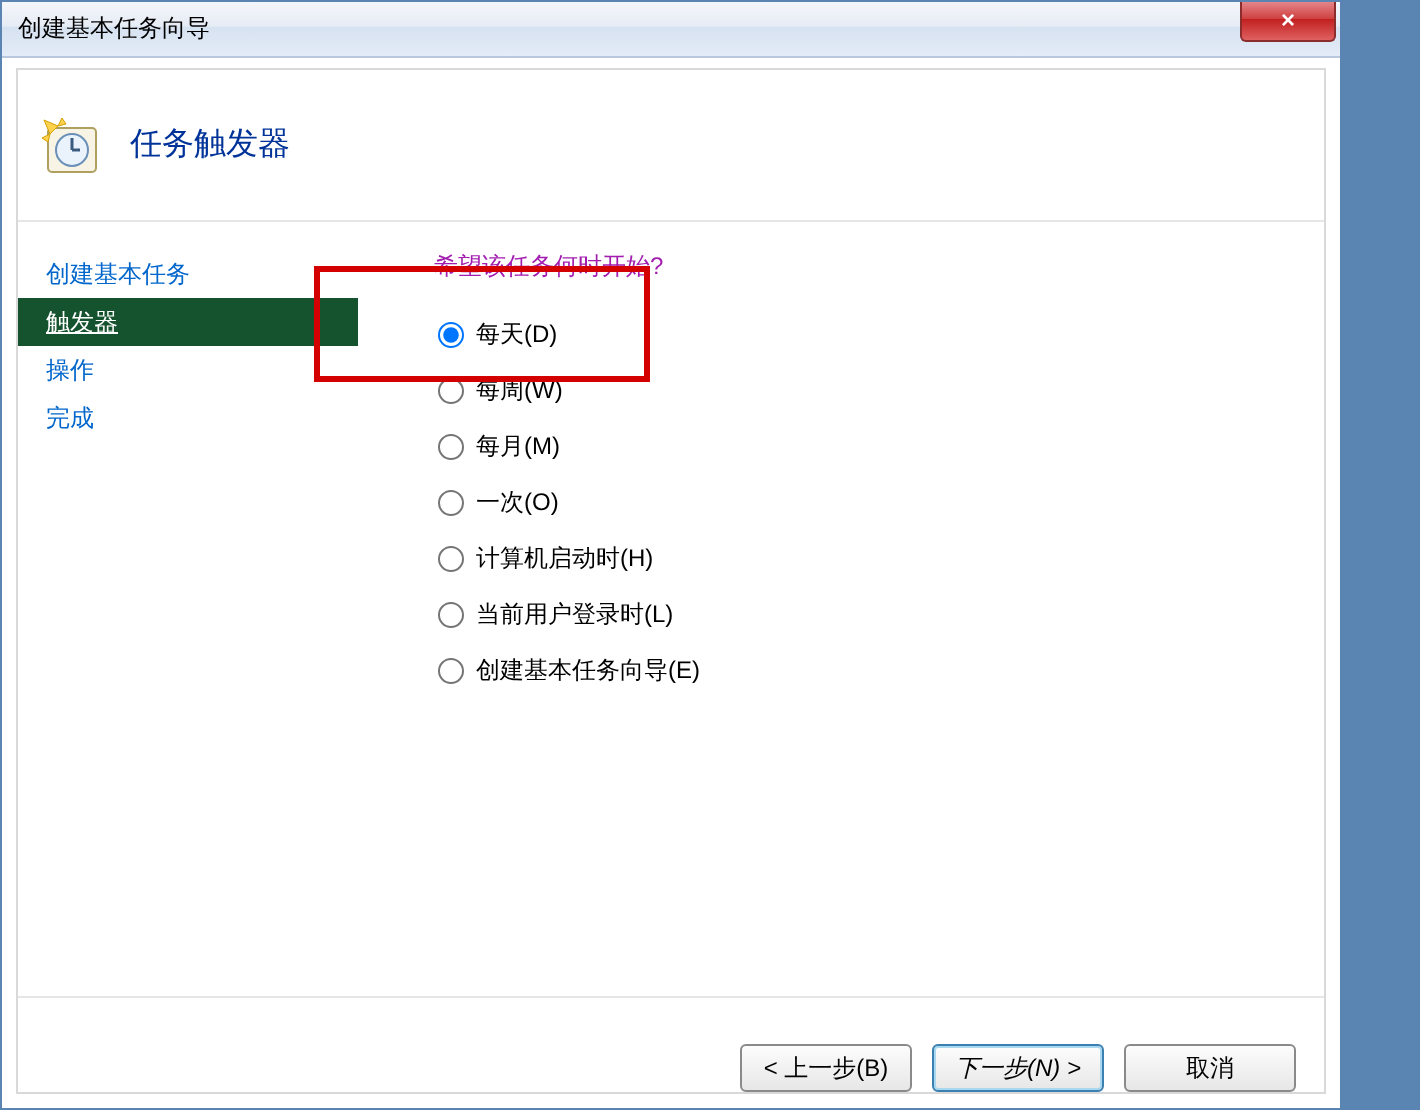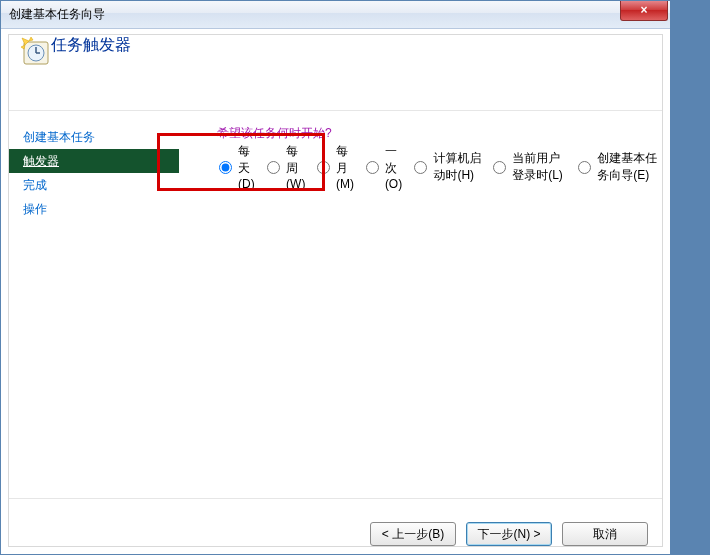--- a/index.html
+++ b/index.html
@@ -56,22 +56,23 @@
     margin-top: 5px;
     border: 1px solid #d9d9d9;
     display: flex;
     flex-direction: column;
     position: relative;
   }
   .header-area {
     height: 76px;
     border-bottom: 1px solid #e6e6e6;
     display: flex;
-    align-items: flex-start;
+    align-items: center;
     padding-left: 10px;
+    gap: 14px;
   }
   .header-icon {
     width: 32px;
     height: 32px;
     position: relative;
   }
   .header-icon svg { width: 32px; height: 32px; }
   .header-title {
     font-size: 16px;
     color: #003399;
@@ -103,21 +104,21 @@
     padding-top: 14px;
     padding-left: 38px;
     position: relative;
   }
   .prompt {
     color: #a21caf;
     margin-bottom: 16px;
   }
   .radio-list {
     display: flex;
-    flex-direction: row;
+    flex-direction: column;
     gap: 10px;
     padding-left: 2px;
   }
   .radio-row {
     display: flex;
     align-items: center;
     gap: 6px;
     height: 18px;
   }
   .radio-row input[type=radio] {
@@ -149,20 +150,21 @@
     border-radius: 3px;
     background: linear-gradient(to bottom, #fdfdfd, #e7e7e7);
     font-size: 12px;
     cursor: pointer;
     padding: 0 10px;
     font-family: inherit;
   }
   .btn.default {
     border: 1px solid #3c7fb1;
     box-shadow: 0 0 0 1px #a8d8f0 inset;
+    font-style: italic;
   }
 </style>
 </head>
 <body>
 
 <div class="window">
 
   <div class="titlebar">
     <span class="titlebar-title">创建基本任务向导</span>
     <div class="close-btn">
@@ -185,22 +187,22 @@
         </svg>
       </div>
       <div class="header-title">任务触发器</div>
     </div>
 
     <div class="body-area">
 
       <div class="sidebar">
         <div class="sidebar-item"><span>创建基本任务</span></div>
         <div class="sidebar-item selected"><span>触发器</span></div>
+        <div class="sidebar-item"><span>操作</span></div>
         <div class="sidebar-item"><span>完成</span></div>
-        <div class="sidebar-item"><span>操作</span></div>
       </div>
 
       <div class="main-panel">
         <div class="prompt">希望该任务何时开始?</div>
 
         <div class="radio-list">
           <div class="radio-row">
             <input type="radio" name="trig" checked="" style="">
             <label>每天(D)</label>
           </div>

